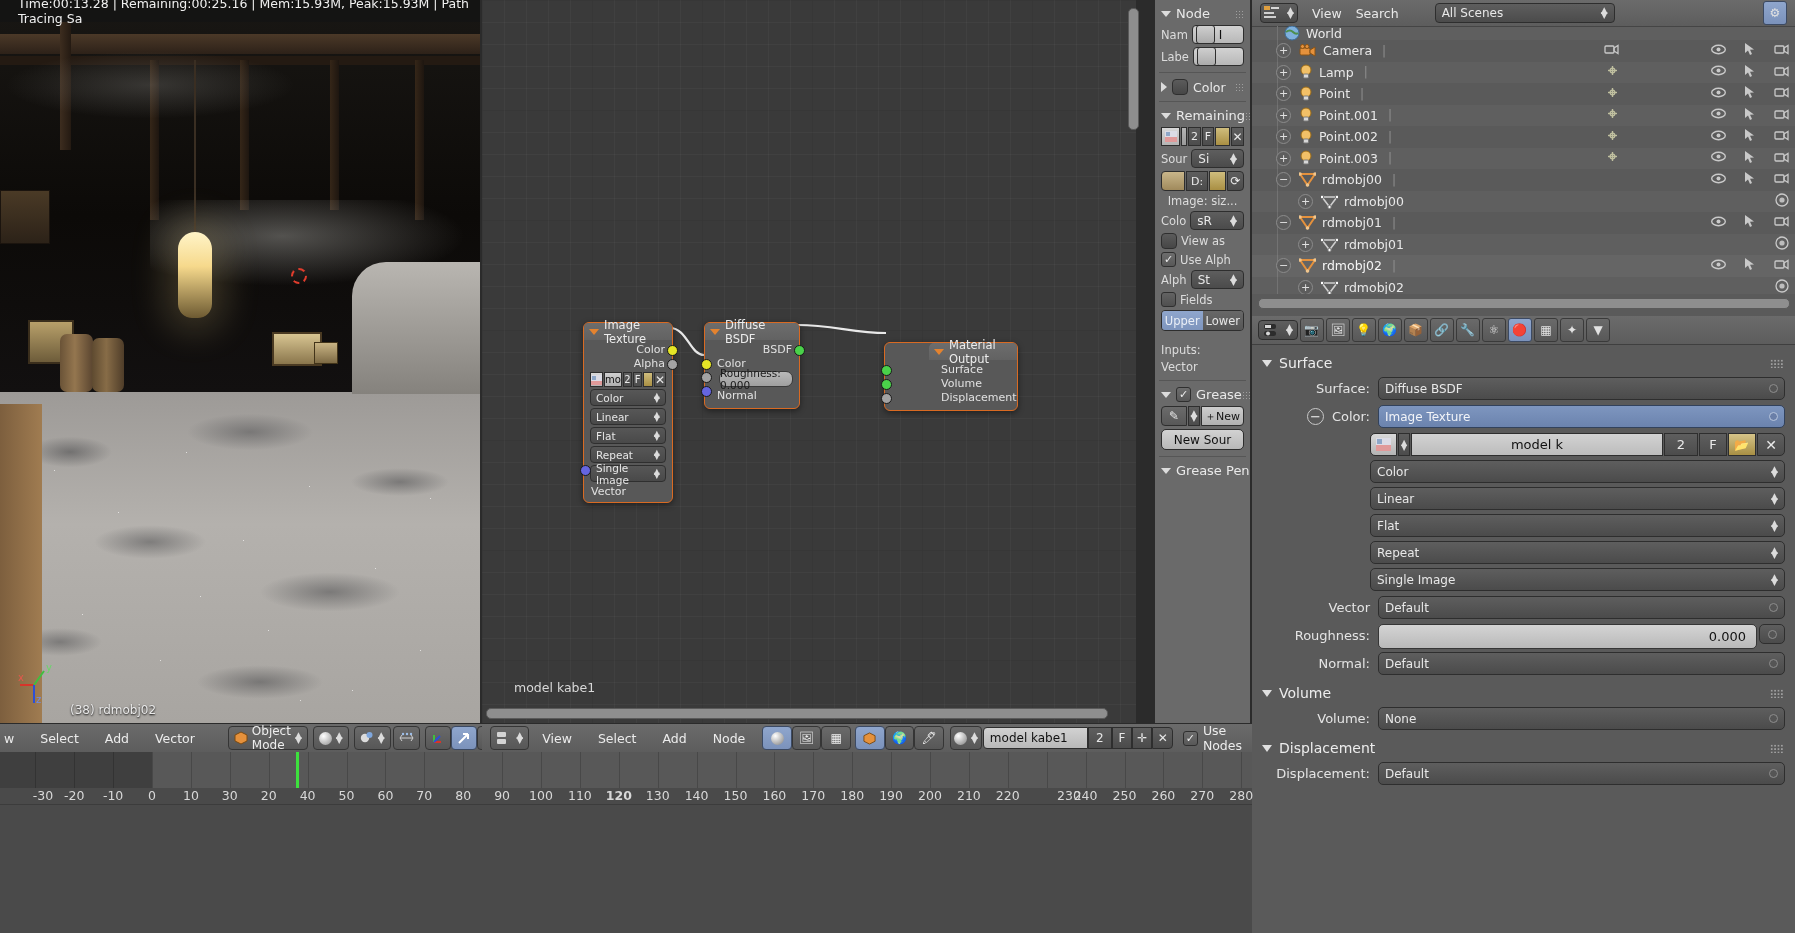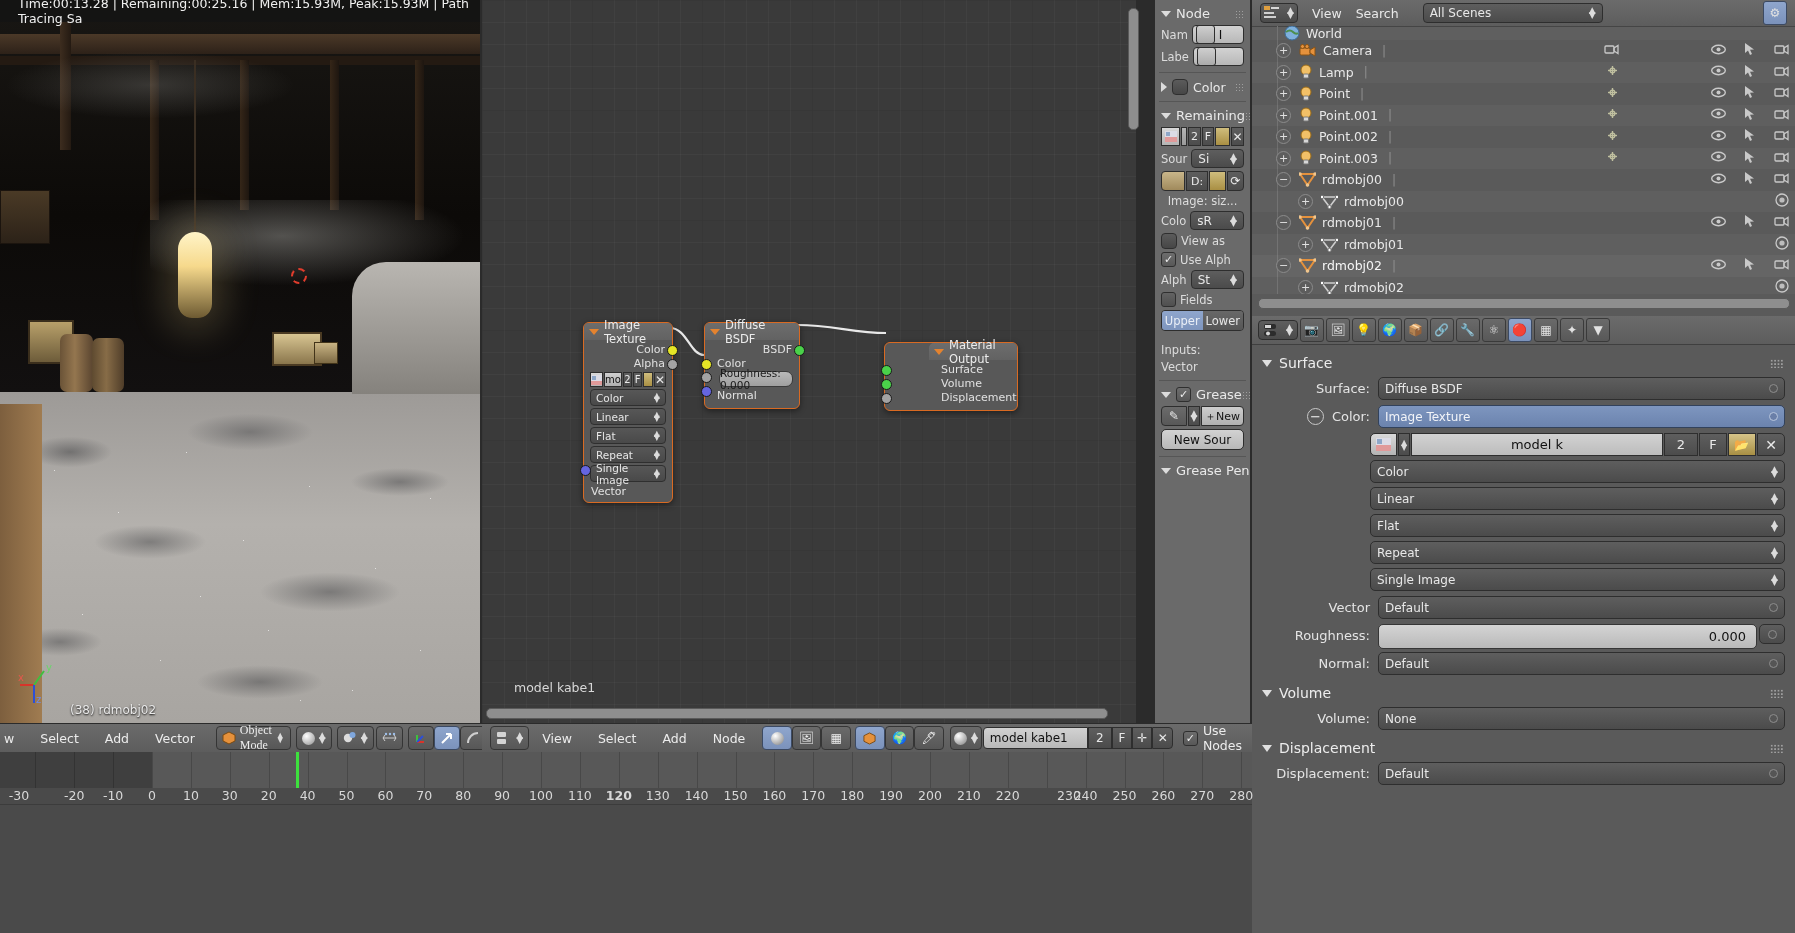--- a/index.html
+++ b/index.html
@@ -486,21 +486,21 @@
         <svg width="16" height="14" viewBox="0 0 16 14">
             <rect x="0" y="0" width="6" height="4" fill="#e0a040"></rect>
             <rect x="7" y="1" width="8" height="2" fill="#d8d8d8"></rect>
             <rect x="0" y="6" width="10" height="2" fill="#cfcfcf"></rect>
             <rect x="0" y="10" width="12" height="2" fill="#cfcfcf"></rect>
           </svg>
         <span class="spin">▲<br>▼</span>
       </div>
       <span class="ol-menu">View</span>
       <span class="ol-menu">Search</span>
-      <div class="wd" style="width:180px;margin-left:10px;">
+      <div class="wd" style="width:180px;margin-left:22px;">
         <span>All Scenes</span>
         <span class="spin">▲<br>▼</span>
       </div>
       <div class="ptab on" style="margin-left:auto;">⚙</div>
     </div>
 
     <div class="ol-body">
       <div class="treeline"></div>
       <div id="ol-rows">
           <div class="olrow" style="height: 14px;">
@@ -980,21 +980,21 @@
         <span class="dot"></span>
         </div>
     </div>
   </div>
 
   <div id="vpbar">
     <span class="mi" style="padding-left:4px;">w</span>
     <span class="mi">Select</span>
     <span class="mi">Add</span>
     <span class="mi">Vector</span>
-    <div class="tb" style="width:118px;margin-left:8px;font-family:Liberation Serif, serif;">
+    <div class="tb" style="width:118px;margin-left:20px;">
       <span class="cube">
         <svg width="14" height="14" viewBox="0 0 14 14">
             <path d="M7 1 L13 4 L13 10 L7 13 L1 10 L1 4 Z" fill="#e5913c" stroke="#7a4a12"></path>
           </svg></span>
       <span>Object Mode</span>
       <span class="spin">▲<br>▼</span>
     </div>
     <div class="tb" style="margin-left:5px;">
       <span style="width:13px;height:13px;border-radius:50%;background:radial-gradient(circle at 35% 32%,#fff,#8e8e8e);"></span>
       <span class="spin">▲<br>▼</span>
@@ -1106,21 +1106,21 @@
         <div style="position: absolute; left: 1046.7px; top: 0px; width: 1px; height: 36px; background: rgba(0, 0, 0, 0.18);"></div>
         <div style="position: absolute; left: 1085.6px; top: 0px; width: 1px; height: 36px; background: rgba(0, 0, 0, 0.18);"></div>
         <div style="position: absolute; left: 1124.5px; top: 0px; width: 1px; height: 36px; background: rgba(0, 0, 0, 0.18);"></div>
         <div style="position: absolute; left: 1163.4px; top: 0px; width: 1px; height: 36px; background: rgba(0, 0, 0, 0.18);"></div>
         <div style="position: absolute; left: 1202.3px; top: 0px; width: 1px; height: 36px; background: rgba(0, 0, 0, 0.18);"></div>
         <div style="position: absolute; left: 1241.2px; top: 0px; width: 1px; height: 36px; background: rgba(0, 0, 0, 0.18);"></div>
       </div>
     <div style="position:absolute;left:296px;top:0;width:3px;height:36px;background:#3de03d;"></div>
     <div style="position:absolute;left:0;top:52px;width:1252px;height:1px;background:#3c3c3c;"></div>
     <div id="tl-nums">
-        <div class="tlnum" style="left: 19px;">-30</div>
+        <div class="tlnum" style="left: 43px;">-30</div>
         <div class="tlnum" style="left: 74.2px;">-20</div>
         <div class="tlnum" style="left: 113.1px;">-10</div>
         <div class="tlnum" style="left: 152px;">0</div>
         <div class="tlnum" style="left: 190.9px;">10</div>
         <div class="tlnum" style="left: 229.8px;">30</div>
         <div class="tlnum" style="left: 268.7px;">20</div>
         <div class="tlnum" style="left: 307.6px;">40</div>
         <div class="tlnum" style="left: 346.5px;">50</div>
         <div class="tlnum" style="left: 385.4px;">60</div>
         <div class="tlnum" style="left: 424.3px;">70</div>

